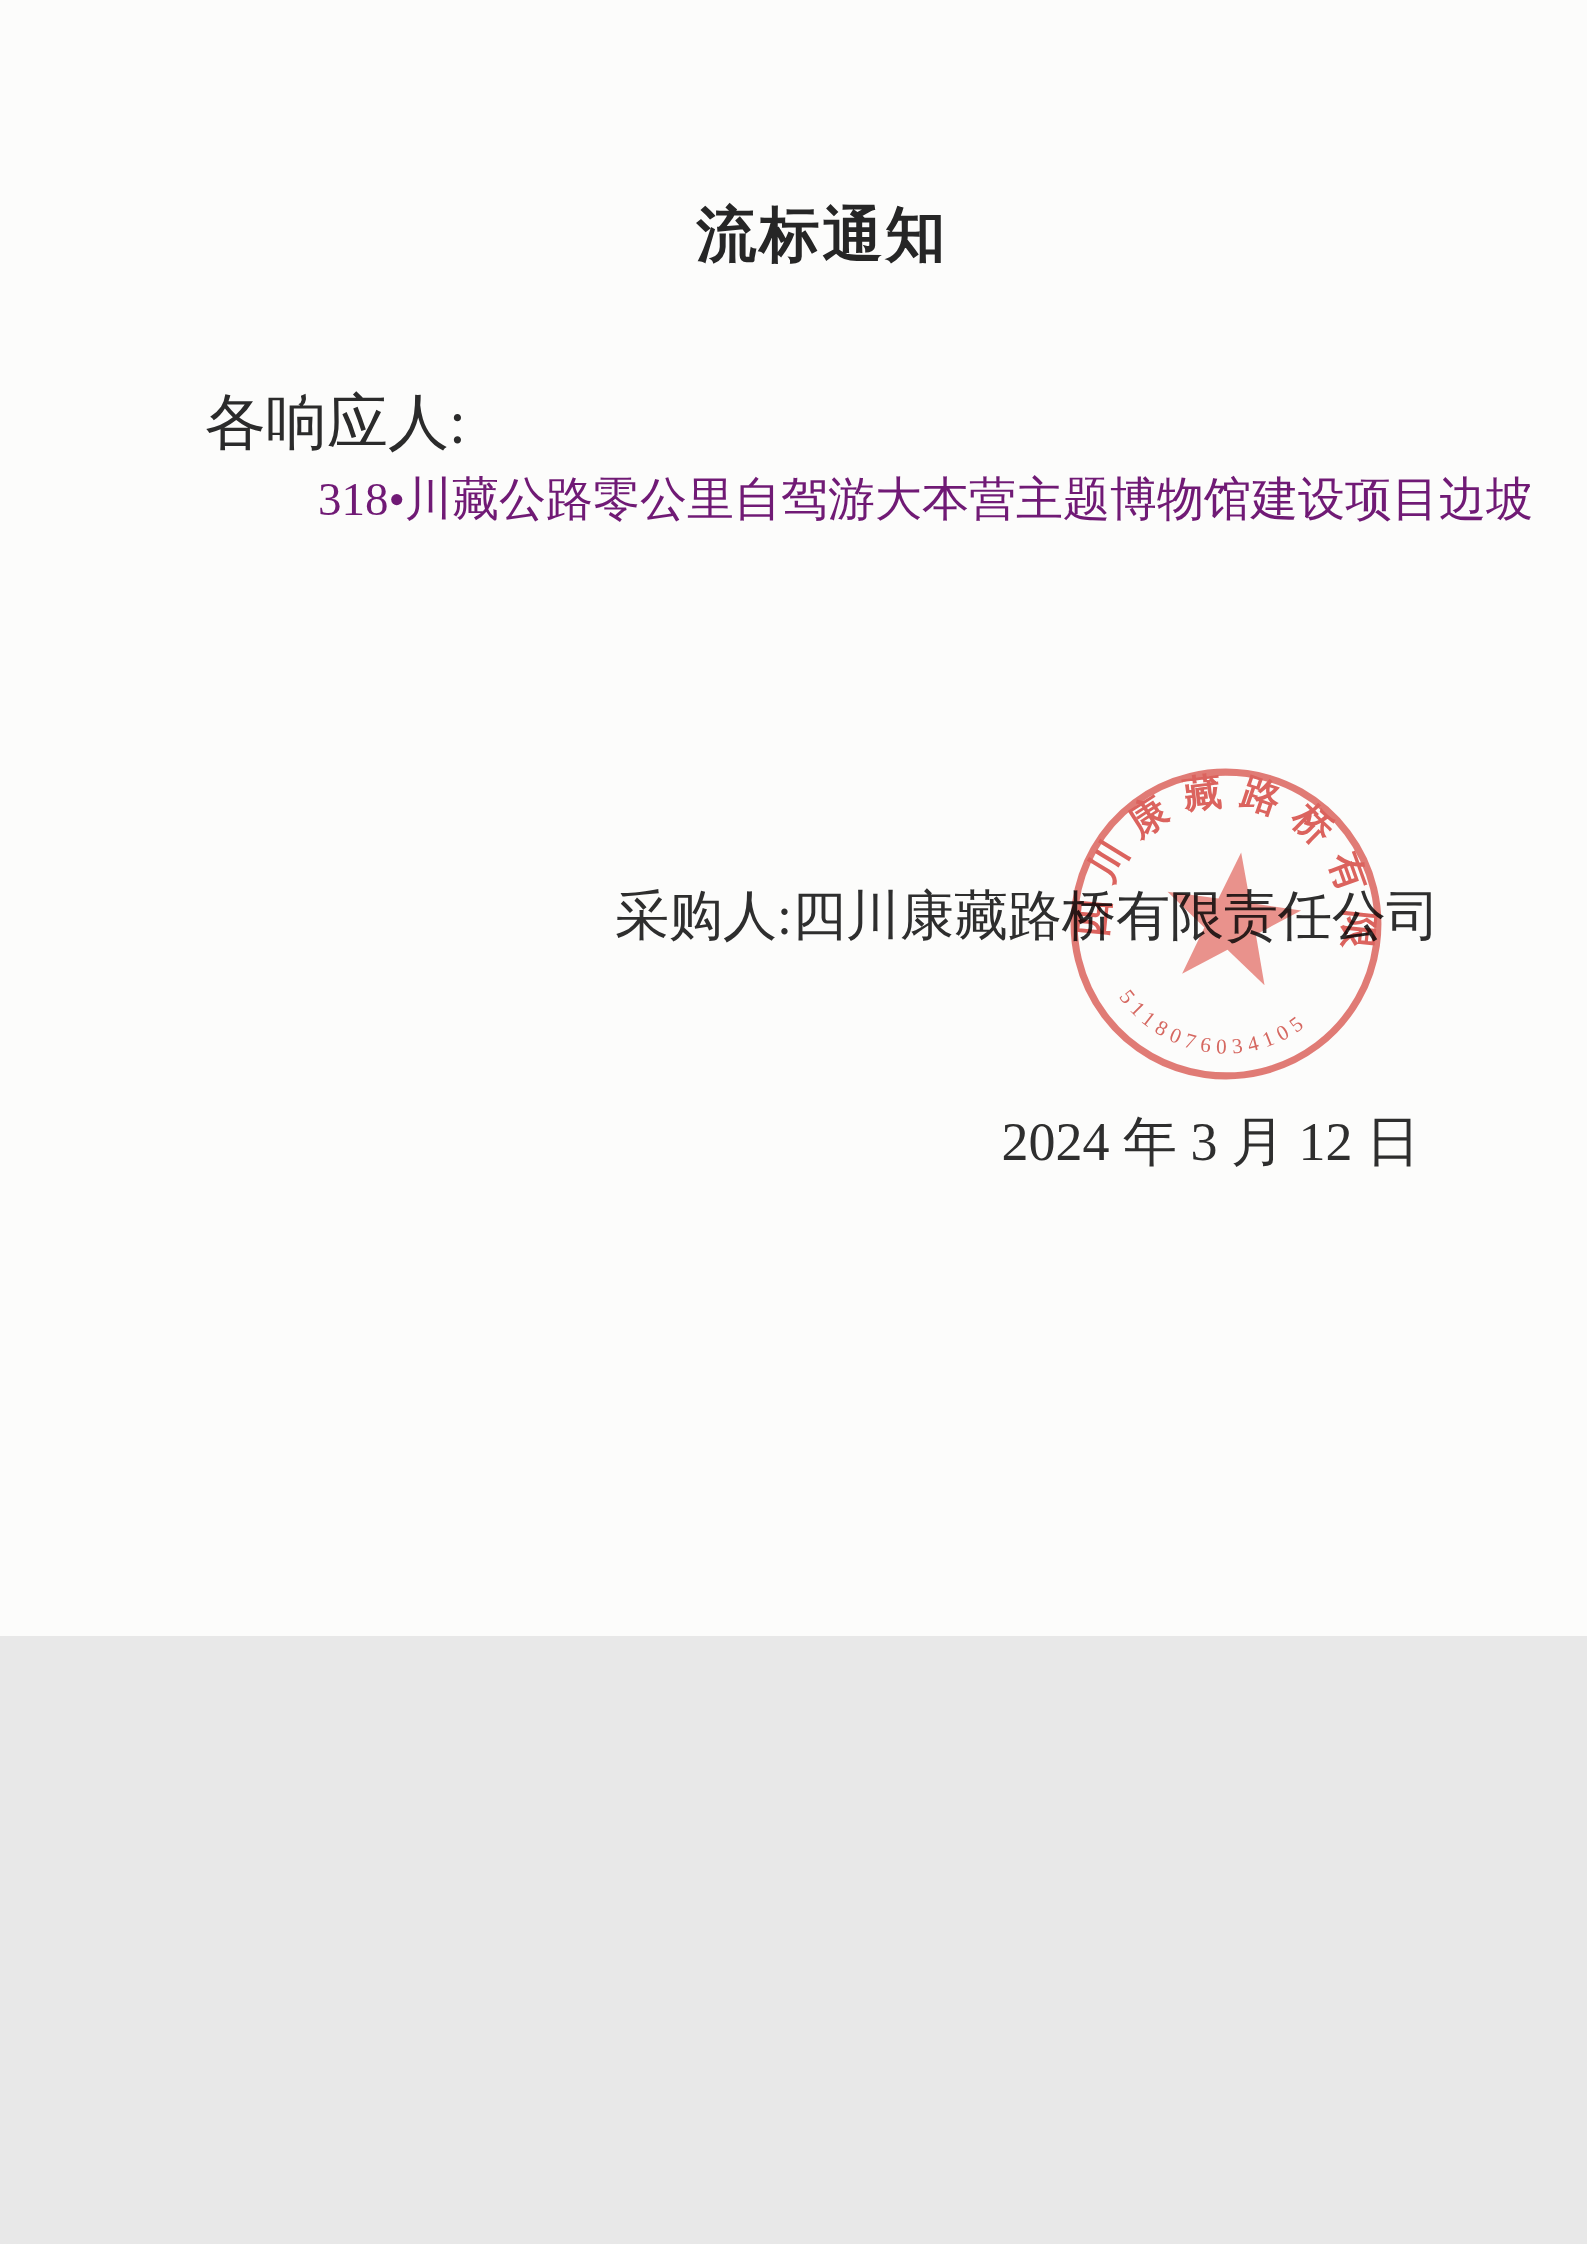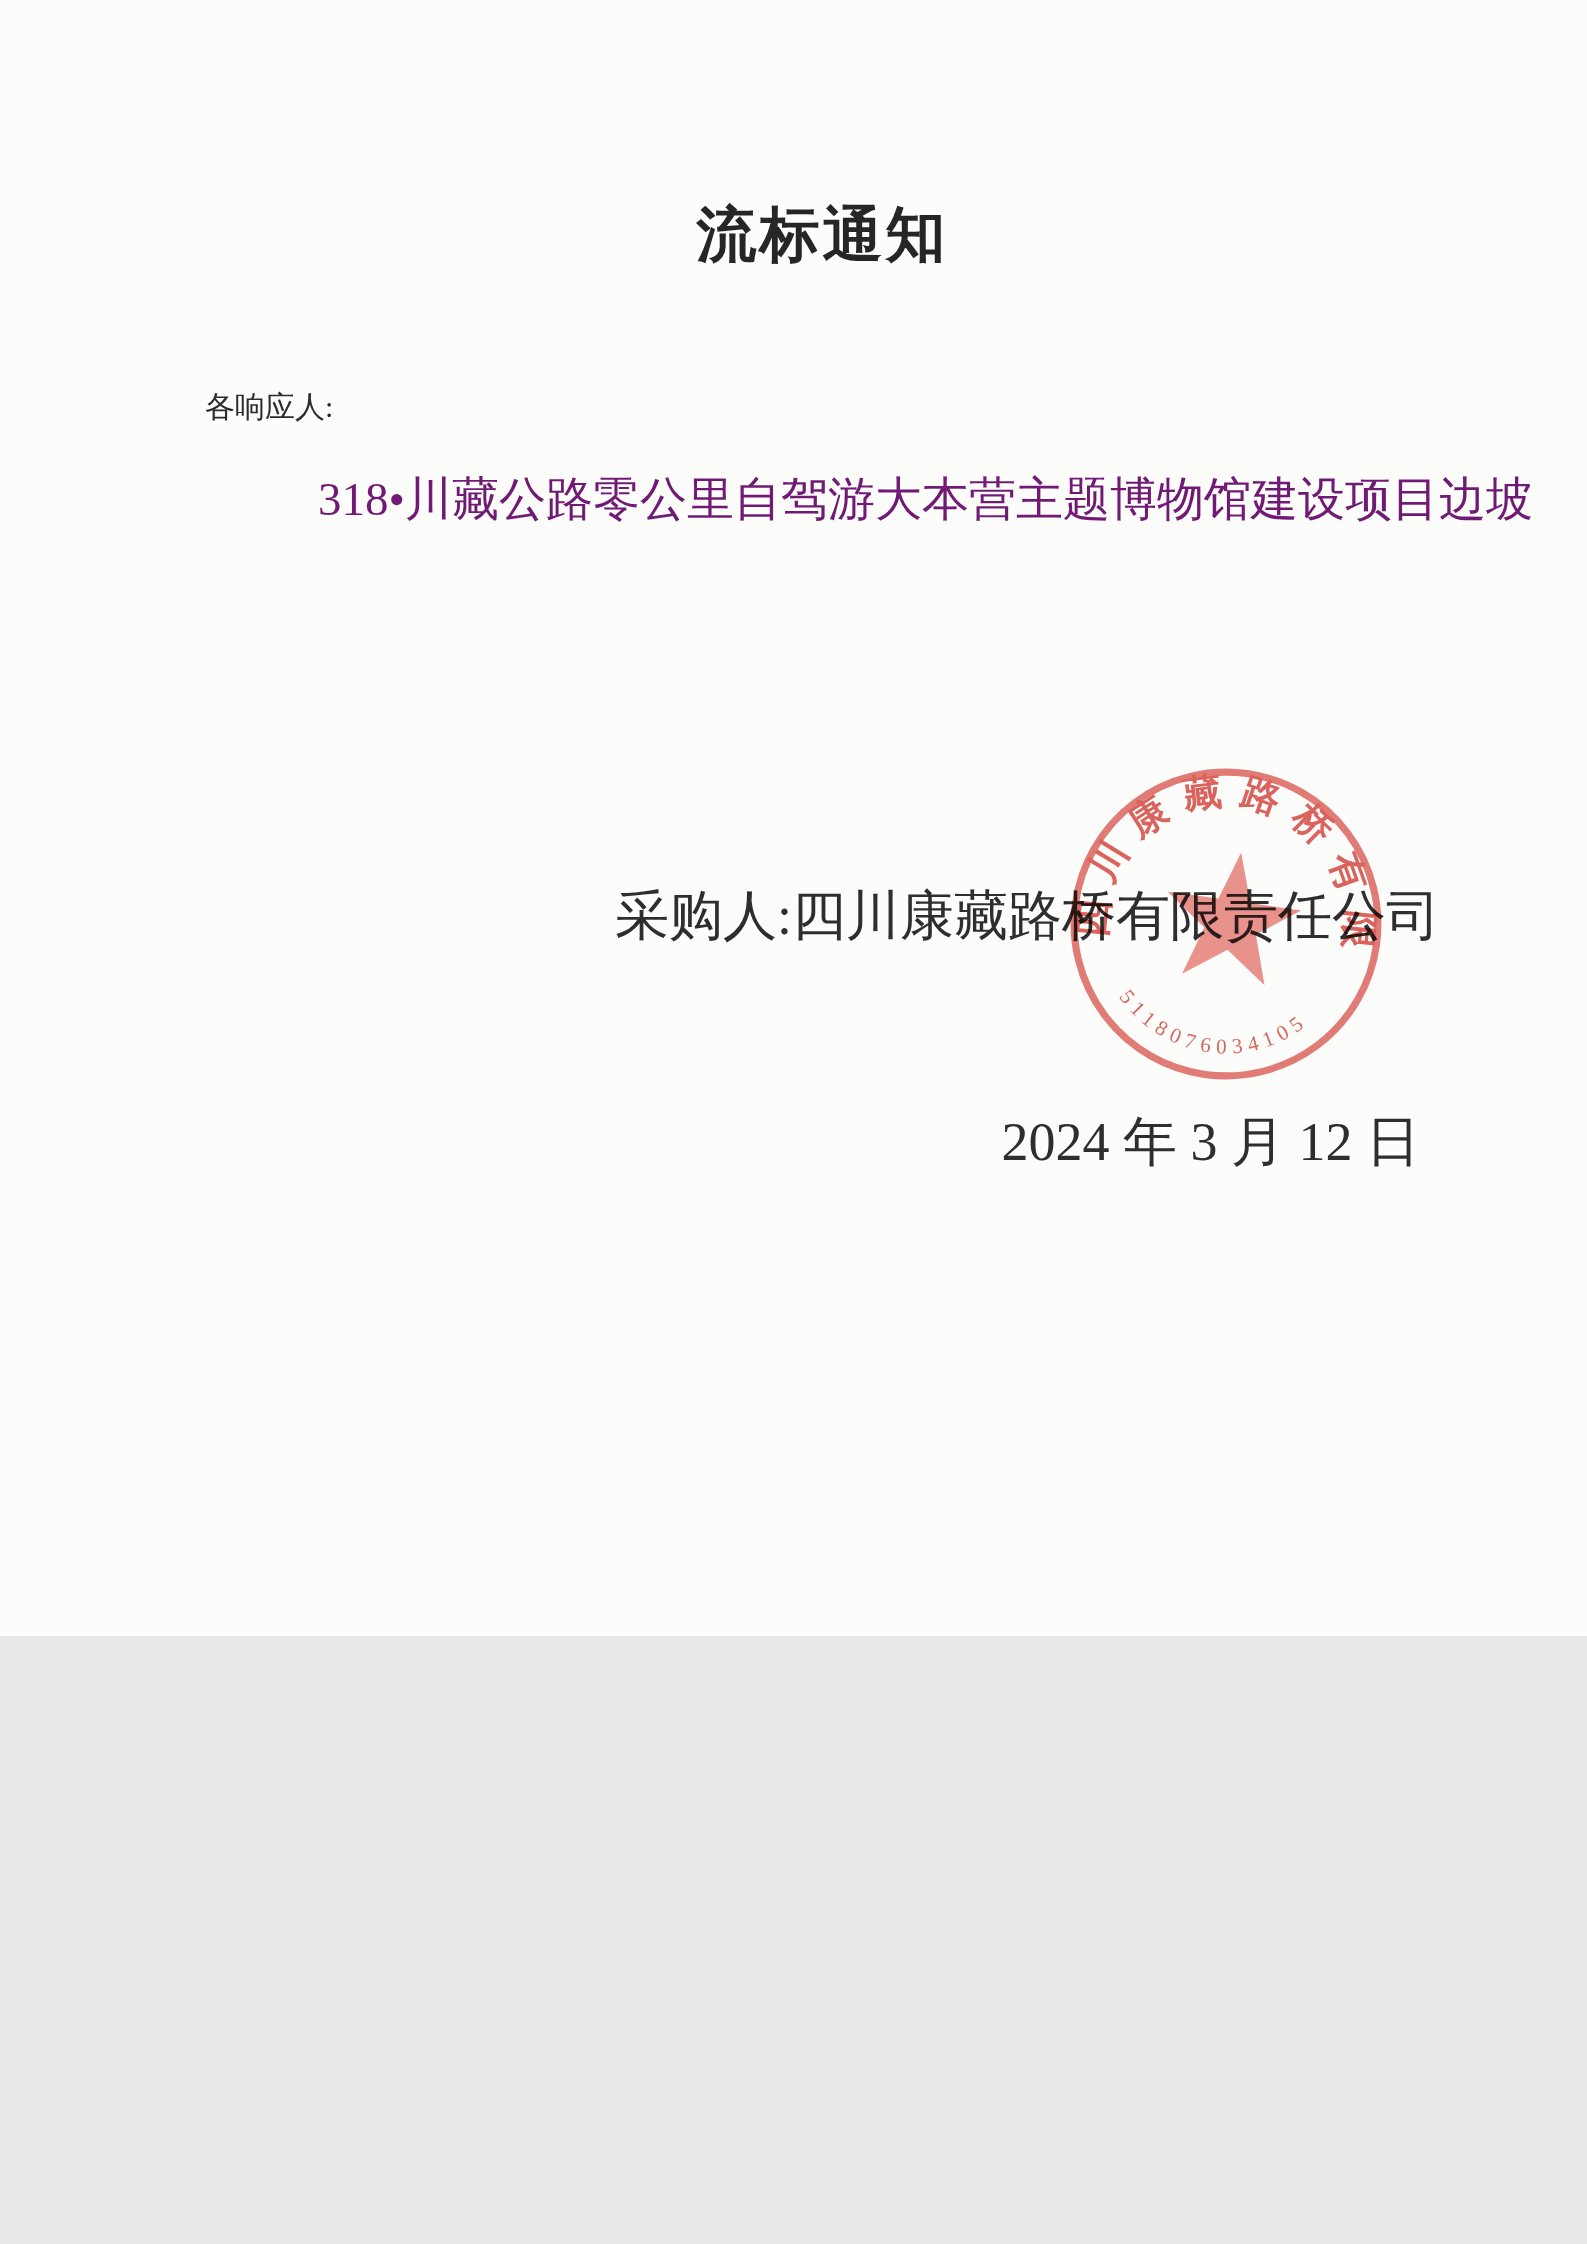--- a/index.html
+++ b/index.html
@@ -28,21 +28,21 @@
     font-weight: bold;
     letter-spacing: 3px;
     line-height: 1;
     color: #262626;
   }
   .salutation {
     position: absolute;
     top: 392px;
     left: 205px;
     width: 1235px;
-    font-size: 30px;
+    font-size: 61px;
     line-height: 1;
     white-space: nowrap;
   }
   .body-line {
     position: absolute;
     left: 205px;
     width: 1250px;
     font-size: 47px;
     line-height: 1.15;
     white-space: nowrap;

